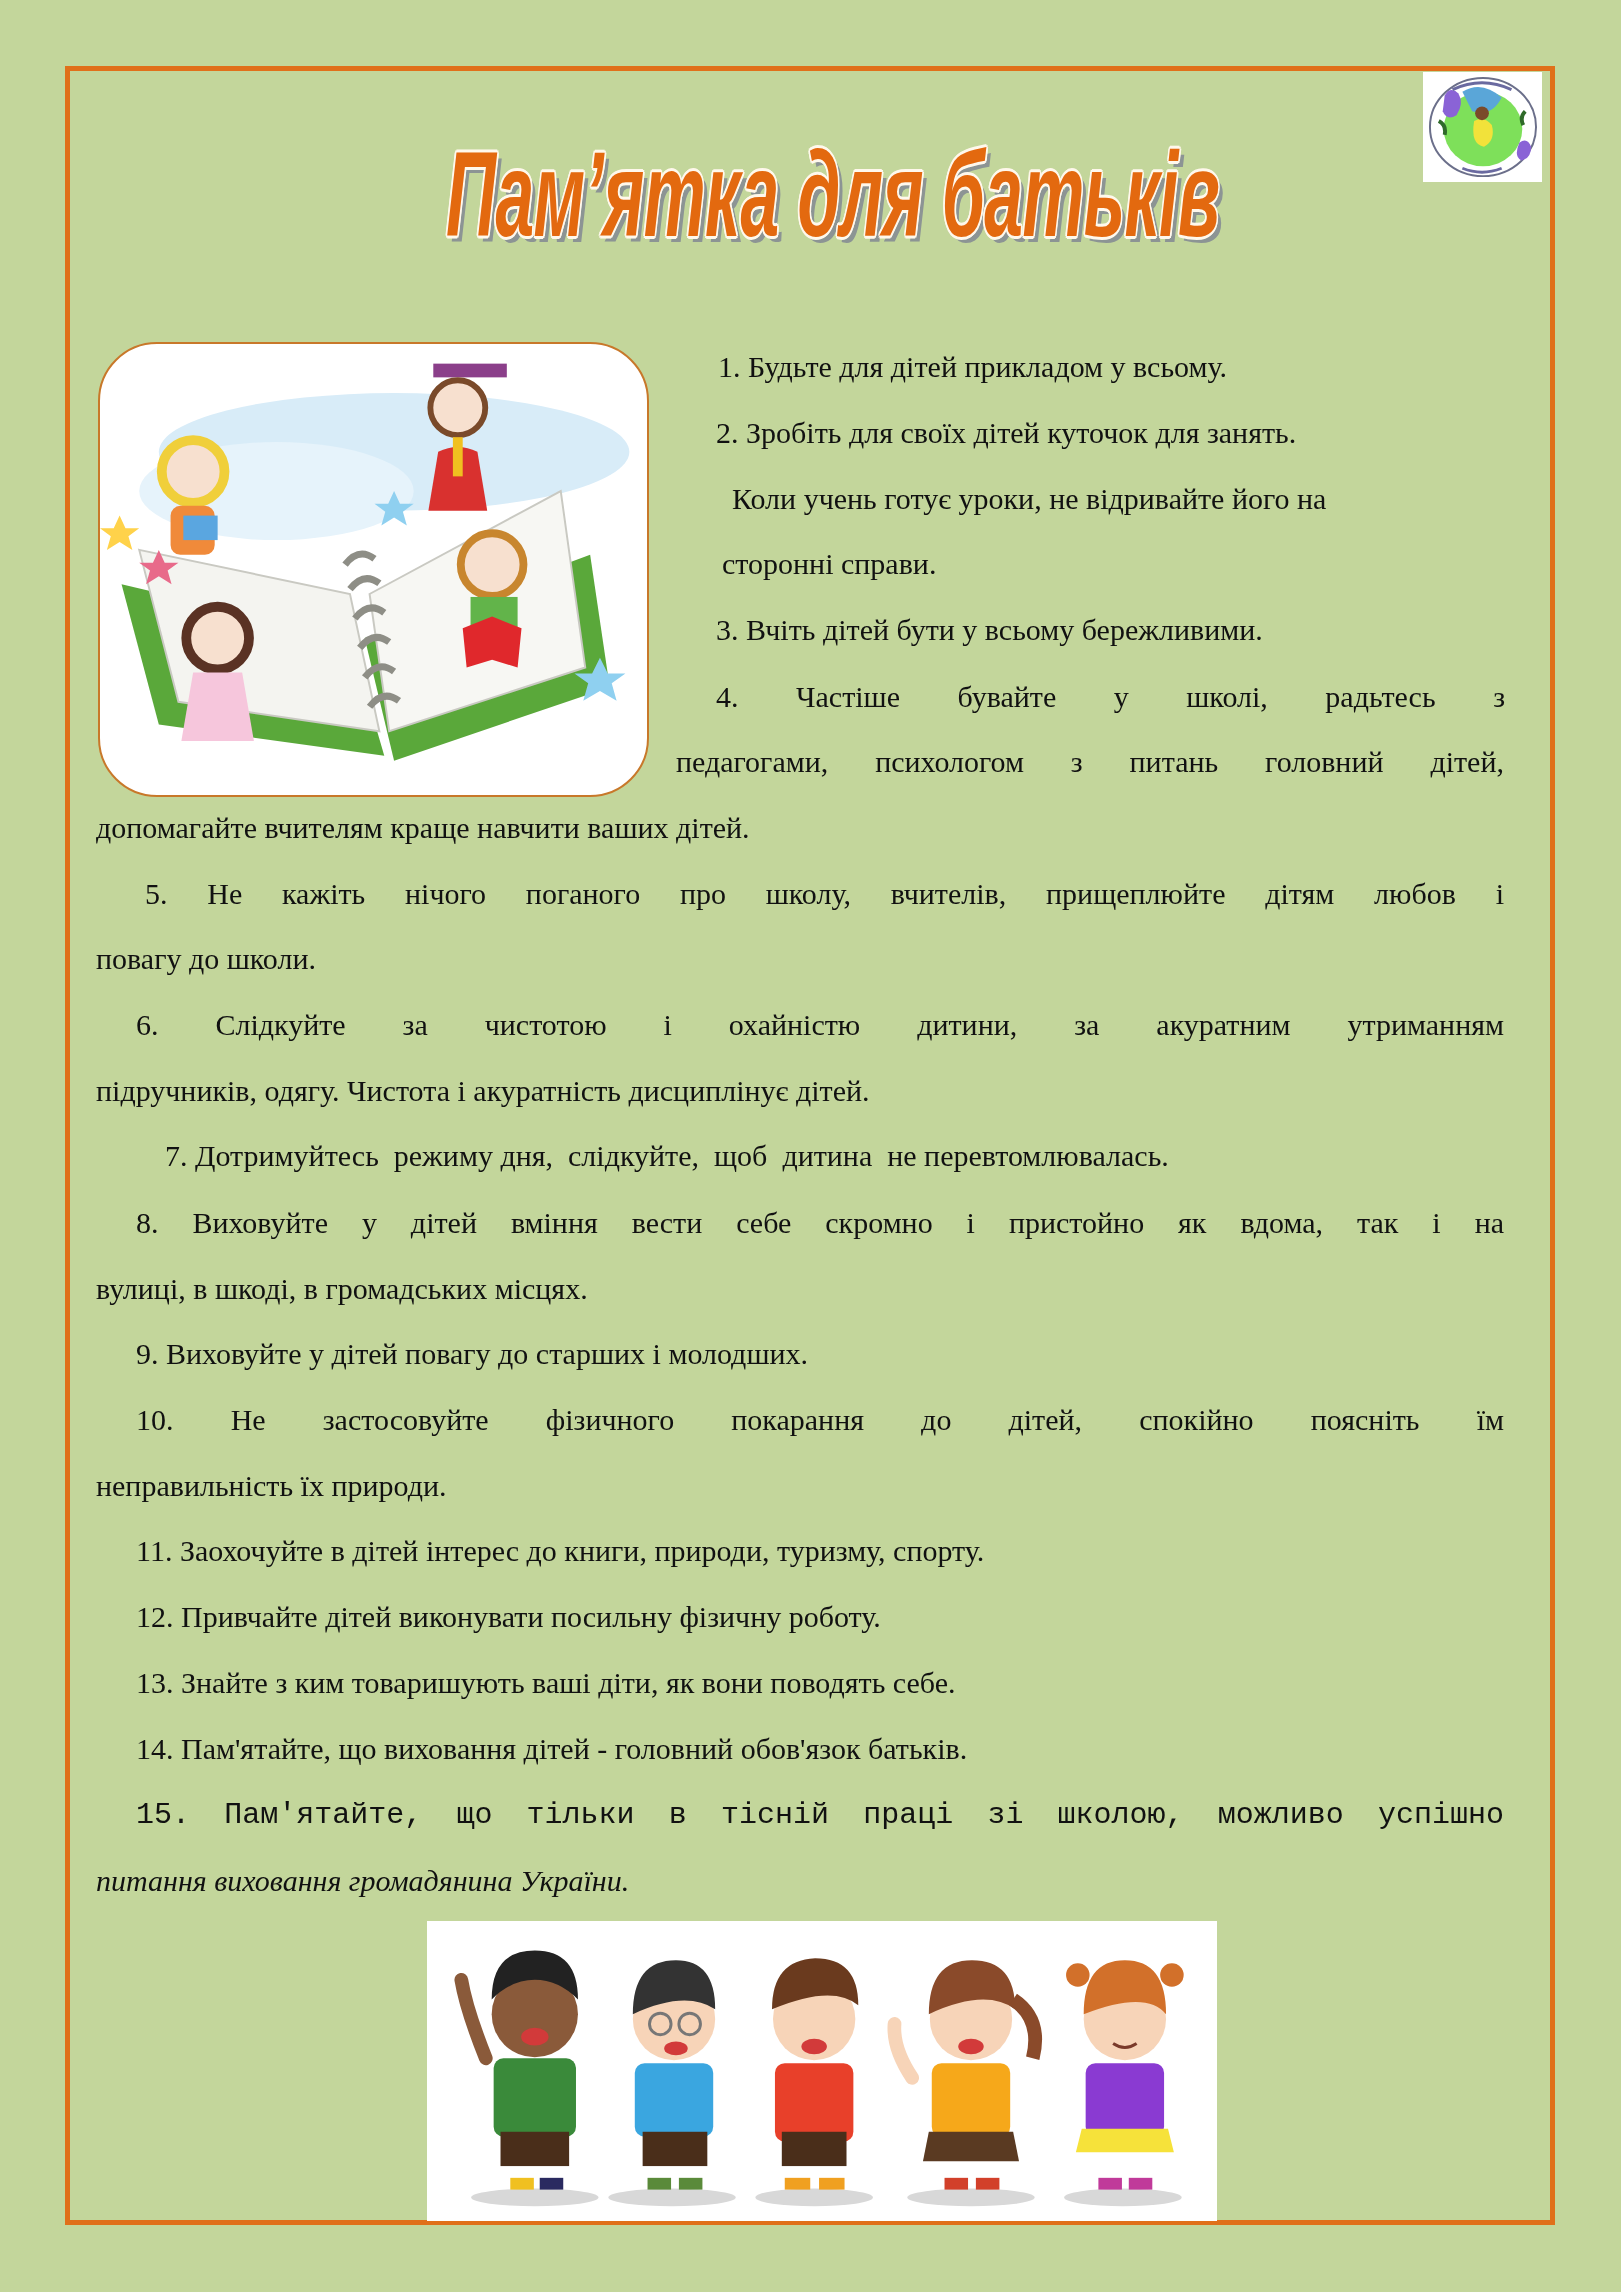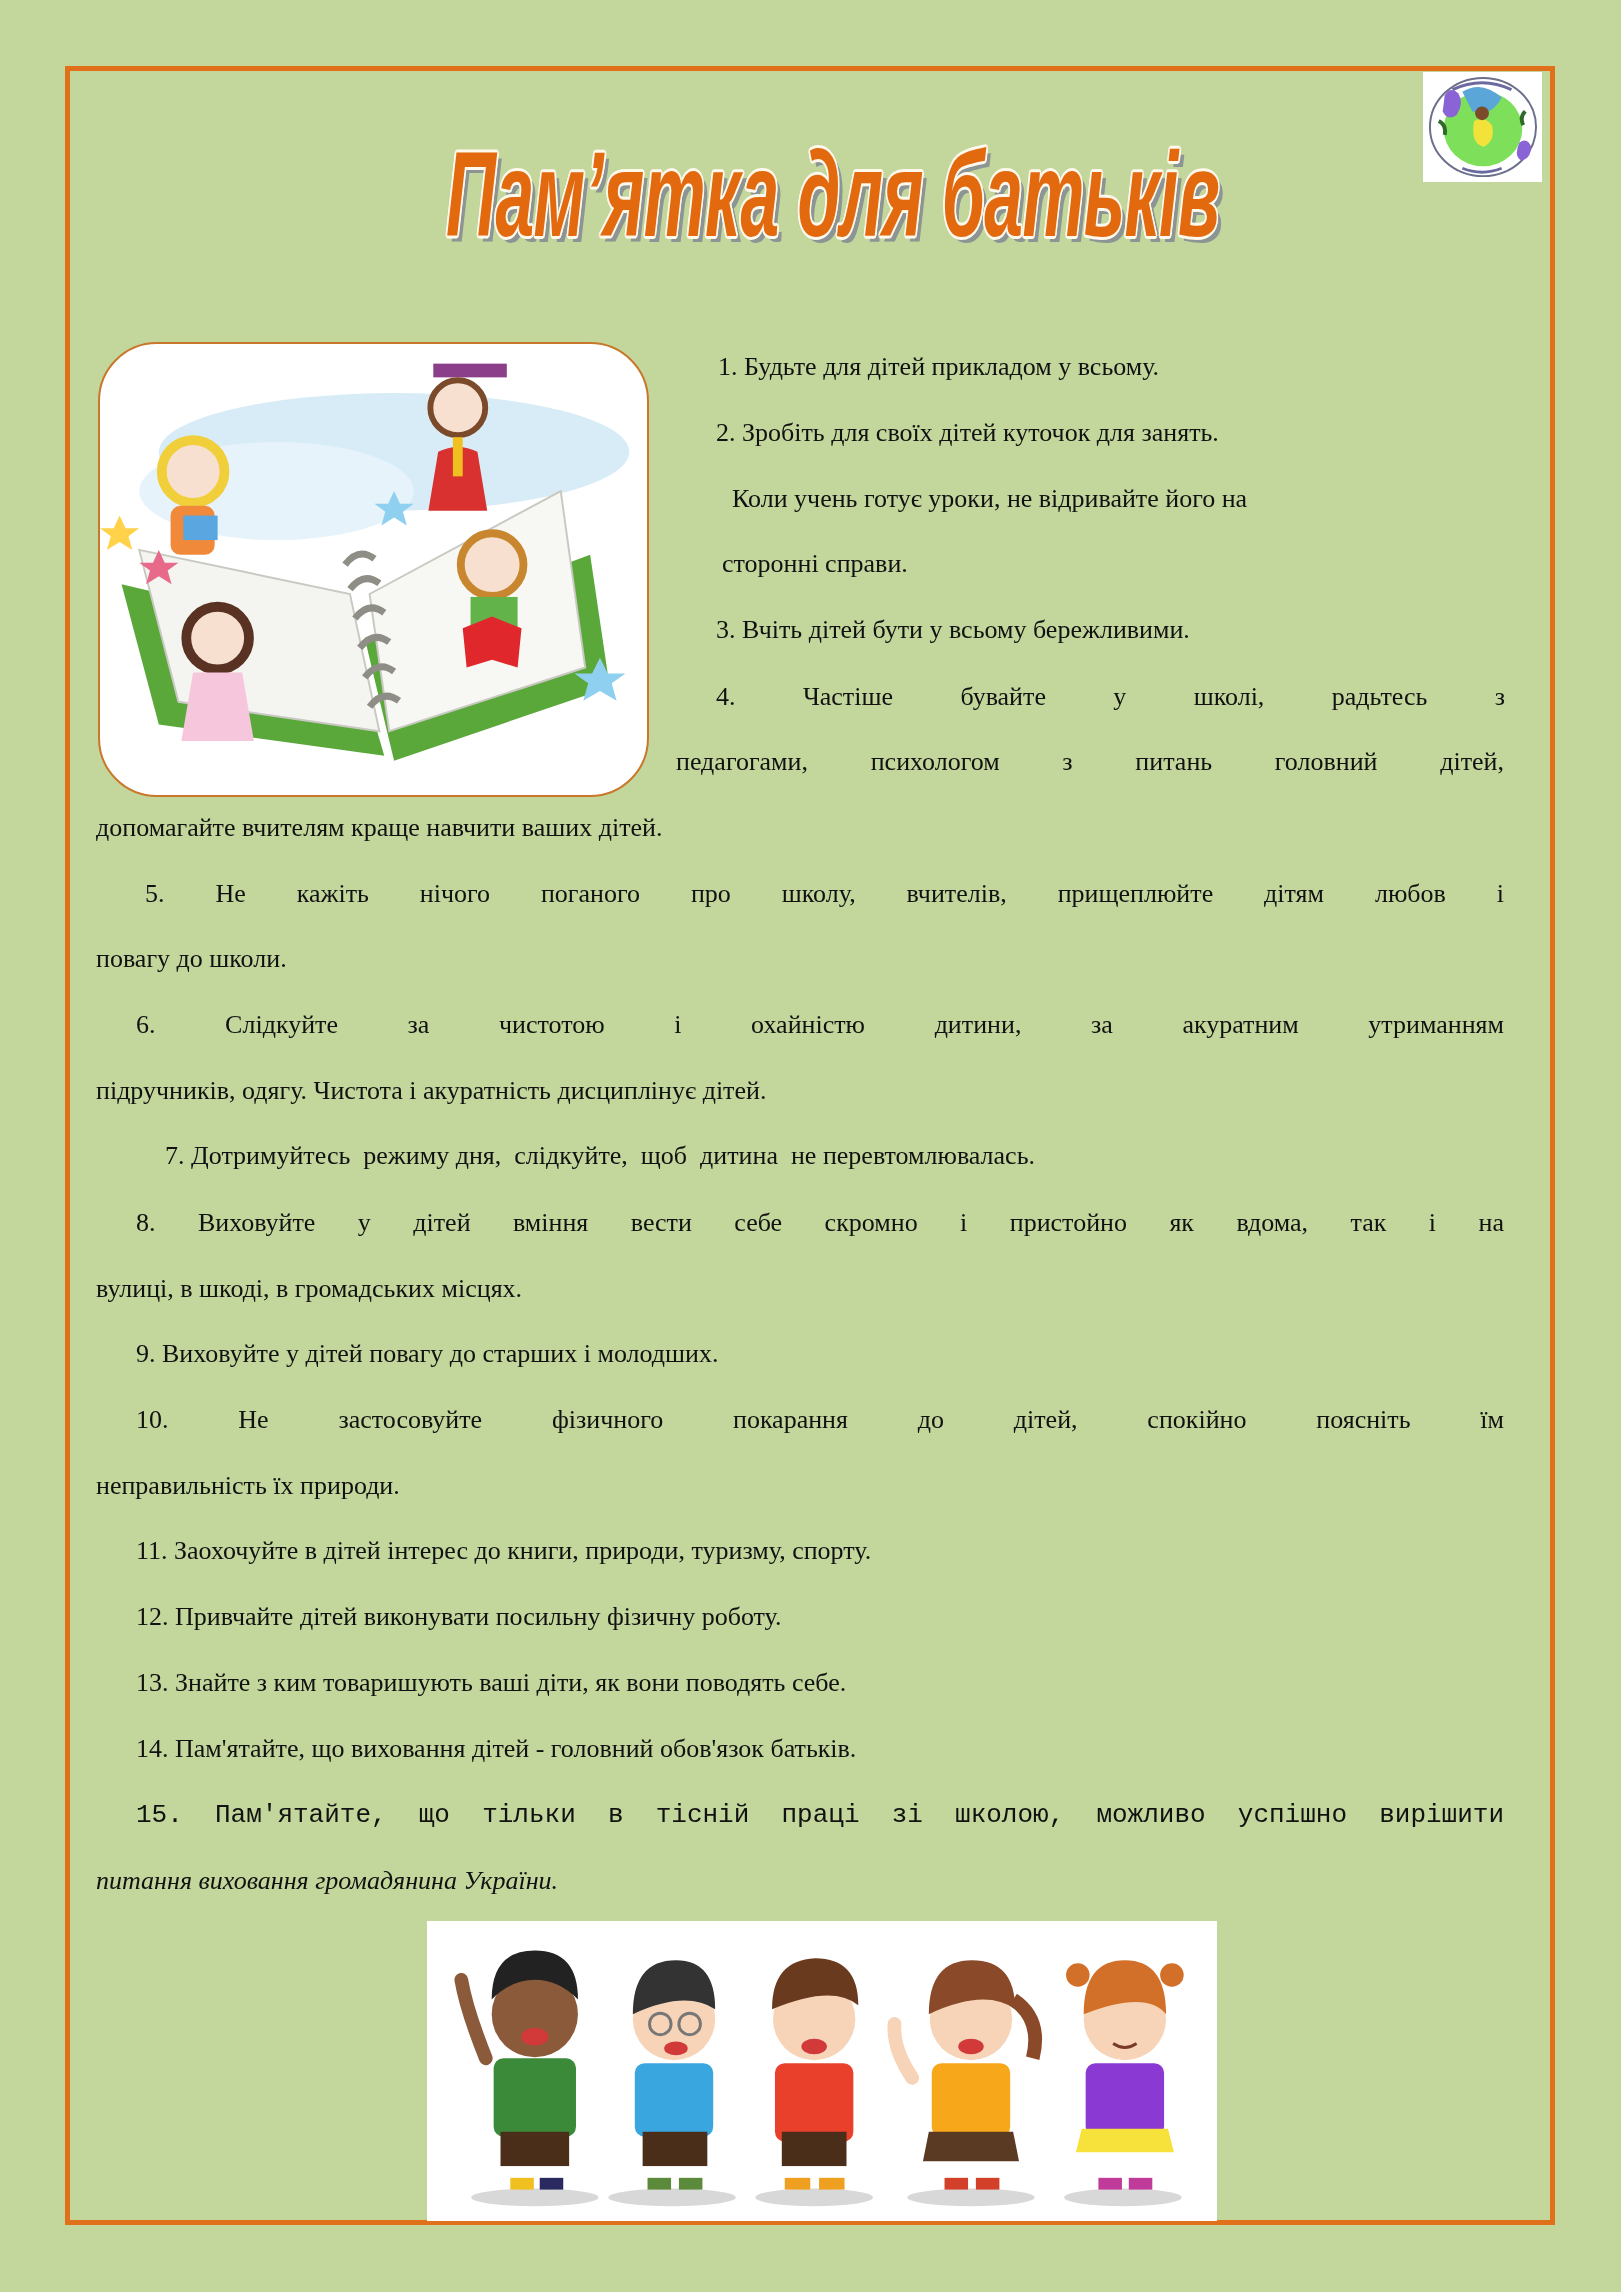--- a/index.html
+++ b/index.html
@@ -42,21 +42,21 @@
     border: 2px solid #c8782a; border-radius: 59px; background: #ffffff;
     overflow: hidden;
   }
   .book-img svg, .kids-img svg { width: 100%; height: 100%; display: block; }
   .kids-img {
     position: absolute; left: 427px; top: 1921px; width: 790px; height: 300px;
     background: #ffffff; overflow: hidden;
   }
   .line {
     position: absolute; height: 66px; line-height: 66px;
-    font-size: 26px; white-space: pre; overflow: visible;
+    font-size: 30px; white-space: pre; overflow: visible;
   }
   .line.just {
     white-space: normal; text-align: justify; text-align-last: justify;
     overflow: hidden;
   }
 </style>
 </head>
 <body>
 
 <div class="frame"></div>

